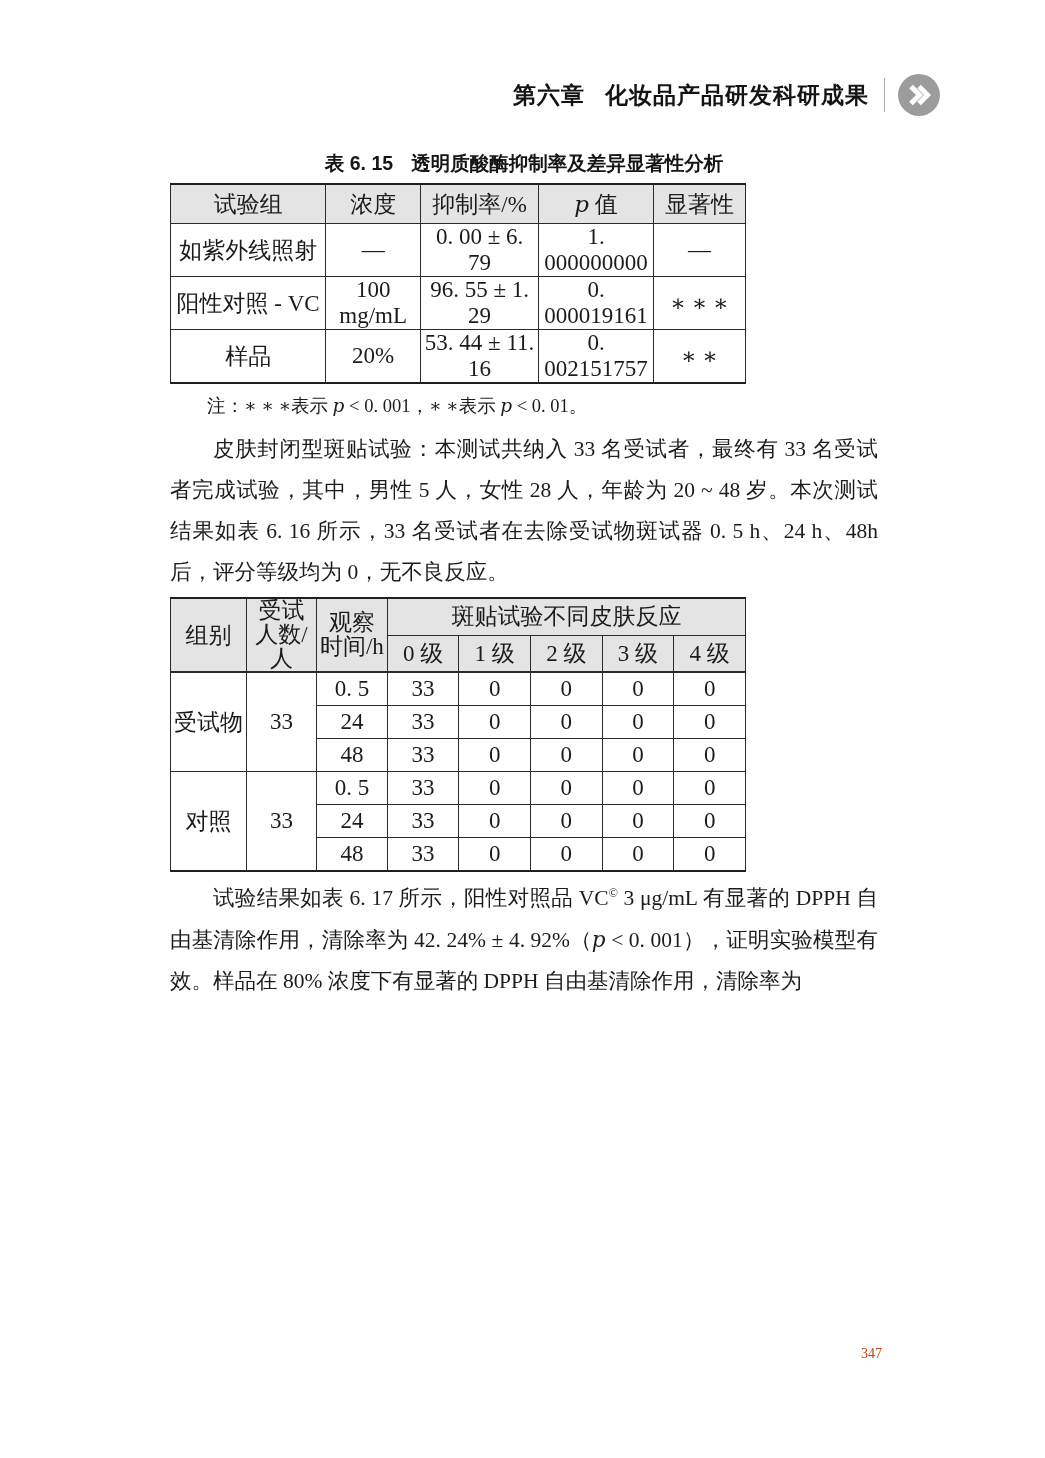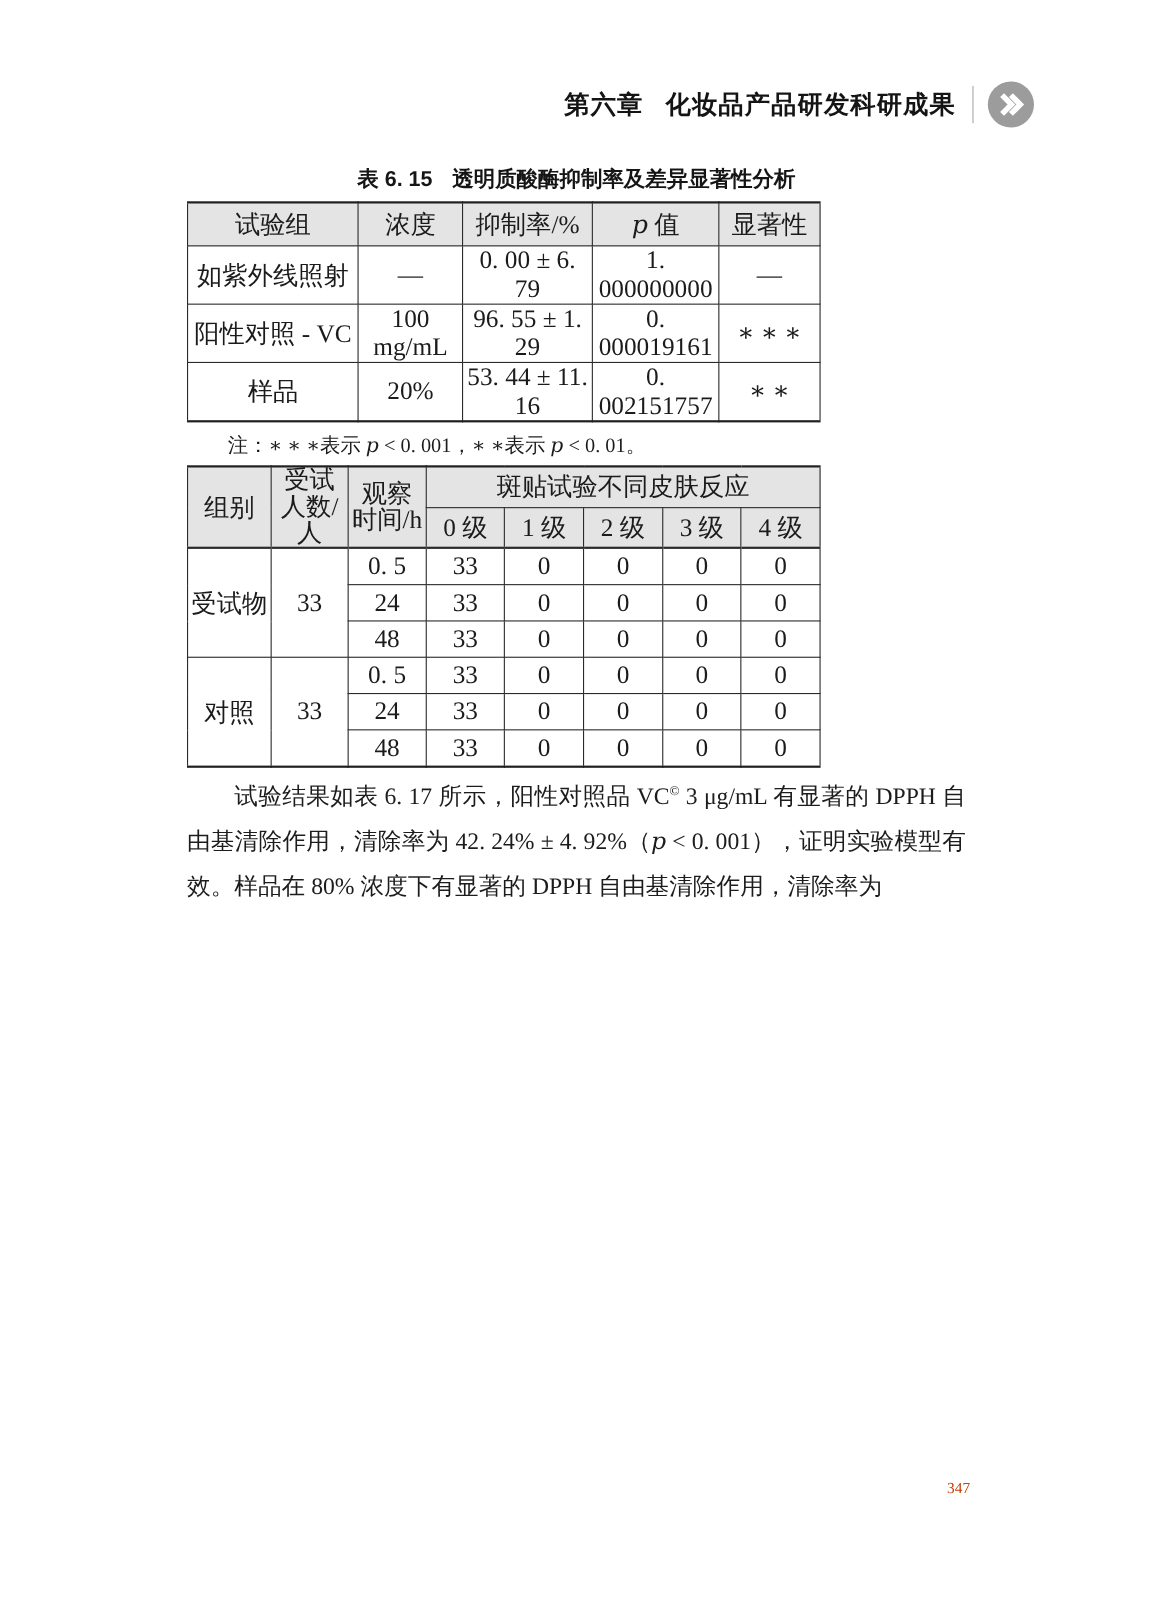--- a/index.html
+++ b/index.html
@@ -205,20 +205,21 @@
         <td>0. 002151757</td>
         <td>∗ ∗</td>
       </tr>
     </tbody>
   </table>
 
   <div class="table-note">
     <span>注：∗ ∗ ∗表示 </span><span class="ital">p</span><span> &lt; 0. 001，∗ ∗表示 </span><span class="ital">p</span><span> &lt; 0. 01。</span>
   </div>
 
+  <p class="para para-1">皮肤封闭型斑贴试验：本测试共纳入 33 名受试者，最终有 33 名受试者完成试验，其中，男性 5 人，女性 28 人，年龄为 20 ~ 48 岁。本次测试结果如表 6. 16 所示，33 名受试者在去除受试物斑试器 0. 5 h、24 h、48h 后，评分等级均为 0，无不良反应。</p>
 
 
   <table class="book-table t616">
     <colgroup>
       <col style="width:13.2%">
         <col style="width:12.2%">
         <col style="width:12.3%">
         <col style="width:12.46%">
         <col style="width:12.46%">
         <col style="width:12.46%">

